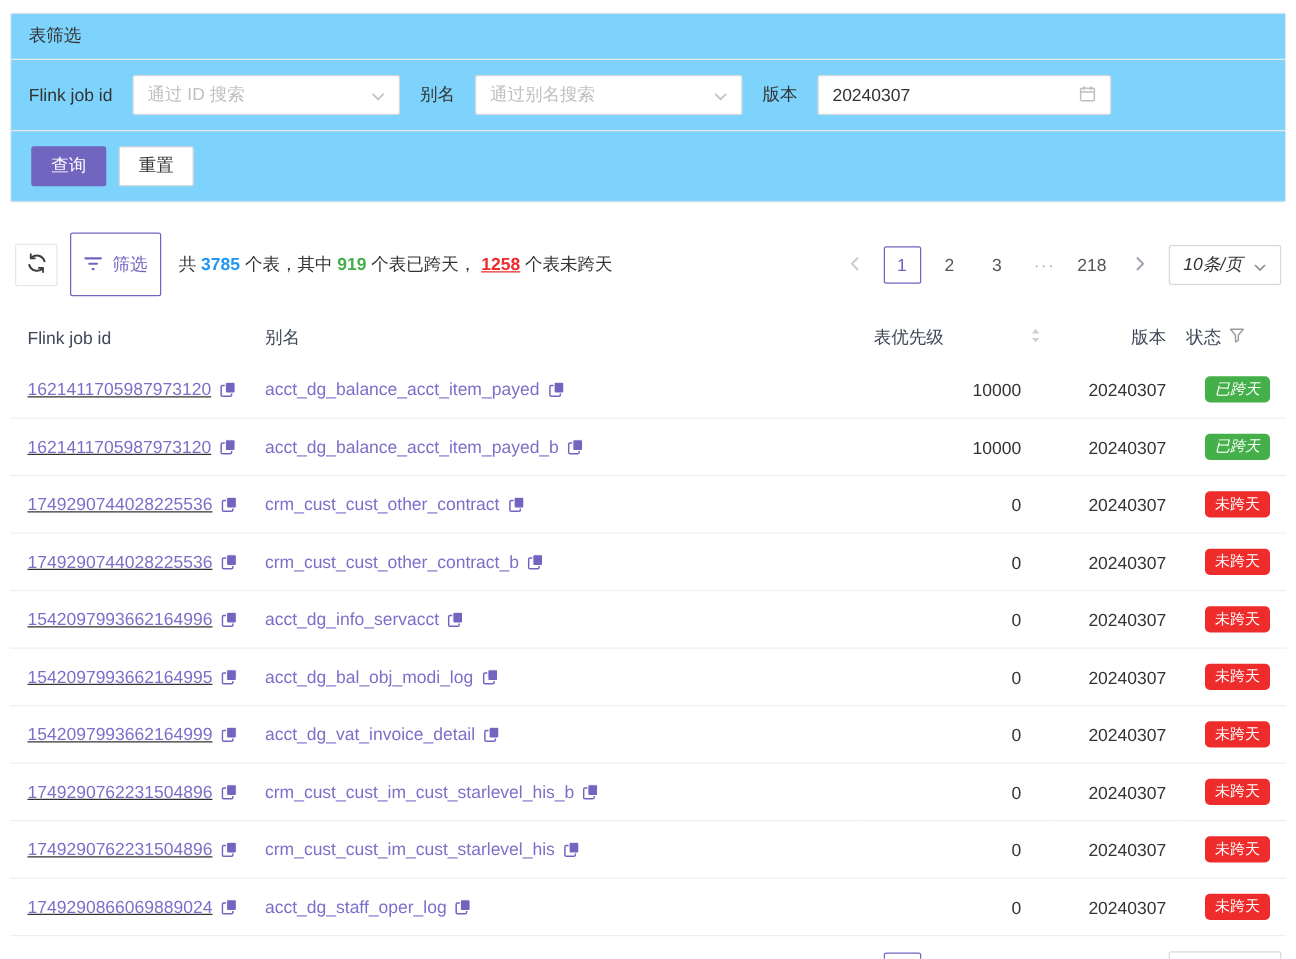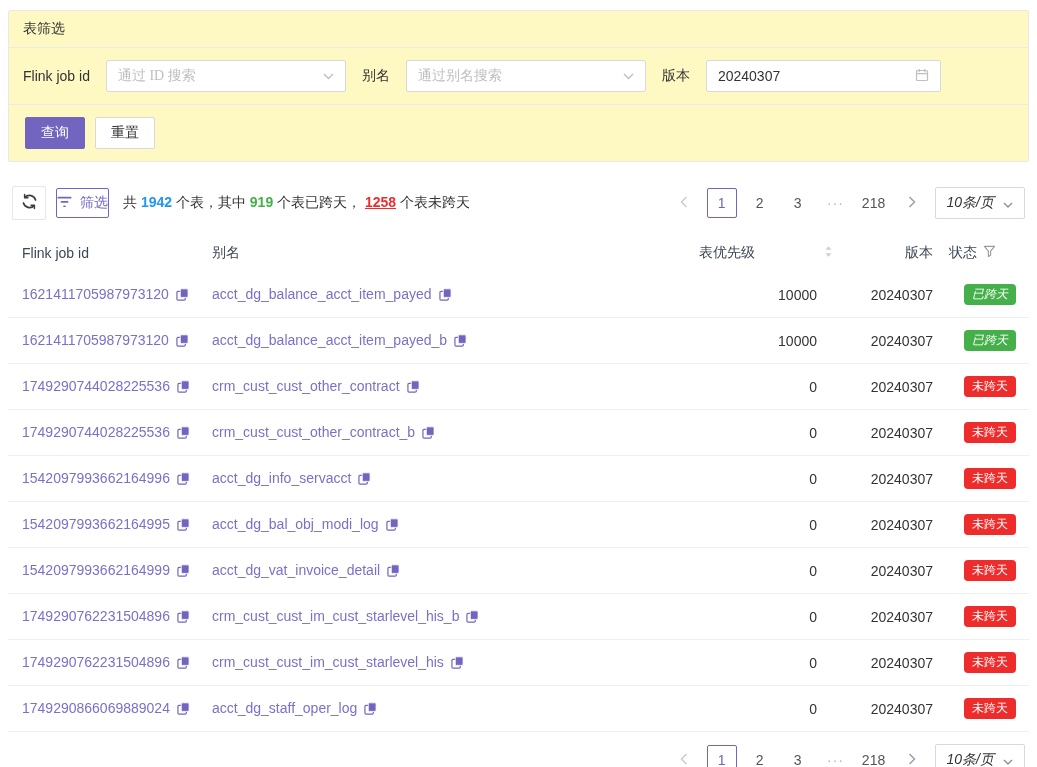--- a/index.html
+++ b/index.html
@@ -6,45 +6,45 @@
   html, body { width: 1037px; height: 767px; background: #fff; }
   body {
     font-family: "Liberation Sans", "DejaVu Sans", sans-serif;
     font-size: 14px;
     color: #333;
     overflow: hidden;
   }
   .page { padding: 10px 8px 0; }
 
   
-  .filter-card { border: 1px solid #e9e9e9; border-radius: 2px; background: #fef9c3; }
+  .filter-card { border: 1px solid #e9e9e9; border-radius: 2px; background: #7dd3fc; }
   .card-head { padding: 9px 14px; border-bottom: 1px solid #e9e9e9; color: #333; }
   .card-body { display: flex; align-items: center; padding: 12px 14px; border-bottom: 1px solid #e9e9e9; }
   .form-item { display: flex; align-items: center; margin-right: 16px; }
   .form-item label { margin-right: 16px; white-space: nowrap; color: #333; }
   .select, .date-input {
     height: 32px; border: 1px solid #d9d9d9; border-radius: 2px; background: #fff;
     display: flex; align-items: center; justify-content: space-between; padding: 0 11px;
     cursor: pointer;
   }
-  .select { width: 240px; font-family: Liberation Serif, serif; }
+  .select { width: 214px; }
   .date-input { width: 235px; }
   .placeholder { color: #bfbfbf; }
   .input-value { color: #333; }
   .card-footer { display: flex; justify-content: flex-start; gap: 10px; padding: 12px 16px; }
   .btn { height: 32px; padding: 0 15px; border-radius: 2px; font-size: 14px; cursor: pointer;
          font-family: "Liberation Sans", "DejaVu Sans", sans-serif; }
   .btn-primary { background: var(--primary); color: #fff; border: 1px solid var(--primary); }
   .btn-default { background: #fff; color: #333; border: 1px solid #d9d9d9; }
 
   
   .toolbar { display: flex; align-items: center; margin-top: 24px; padding: 0 4px; }
   .icon-btn { width: 34px; height: 34px; display: flex; align-items: center; justify-content: center;
               border: 1px solid #e7e7e7; border-radius: 2px; background: #fff; cursor: pointer; }
-  .filter-btn { margin-left: 10px; height: 30px; padding: 0 0; display: flex; align-items: center; gap: 8px;
+  .filter-btn { margin-left: 10px; height: 51px; padding: 0 10px; display: flex; align-items: center; gap: 8px;
                 border: 1px solid var(--primary); color: var(--primary); background: #fff;
                 border-radius: 2px; font-size: 14px; cursor: pointer;
                 font-family: "Liberation Sans", "DejaVu Sans", sans-serif; }
   .summary { margin-left: 14px; color: #333; white-space: nowrap; }
   .num { font-weight: 600; }
   .num-blue { color: var(--blue); }
   .num-green { color: var(--green); }
   .num-red { color: var(--red); text-decoration: underline; }
 
   
@@ -61,21 +61,21 @@
                border: 1px solid #d9d9d9; border-radius: 2px; background: #fff; cursor: pointer; color: #333; font-style: italic; }
 
   
   table { width: 100%; border-collapse: collapse; margin-top: 16px; table-layout: fixed; }
   th { font-weight: 500; color: #3e4757; text-align: left; padding: 8px 8px 10px; }
   th.col-id { padding-left: 14px; }
   th.col-priority .th-inner { display: flex; align-items: center; justify-content: space-between; gap: 7px; }
   th.col-version, td.col-version { text-align: right; }
   th.col-status .th-inner { display: flex; align-items: center; gap: 6px; padding-right: 6px; }
   td { padding: 12px 8px; border-bottom: 1px solid #efefef; height: 45px; }
-  td.col-id { padding-left: 14px; }
+  td.col-id { padding-left: 14px; text-decoration: underline; }
   td.col-priority { text-align: right; padding-right: 24px; }
   td.col-version { padding-right: 8px; }
   td.col-status { text-align: right; padding-right: 13px; }
   a.cell-link { color: var(--link); text-decoration: none; cursor: pointer; }
   .copy-icon { display: inline-block; margin-left: 7px; vertical-align: -2px; cursor: pointer; }
   .badge { display: inline-block; padding: 3px 8px; border-radius: 4px; color: #fff; font-size: 12px; line-height: 15px; }
   .badge.success { background: var(--green); font-style: italic; }
   .badge.error { background: var(--red); }
 
   .bottom-bar { display: flex; align-items: center; justify-content: flex-end; margin-top: 12px; padding: 0 4px; }
@@ -143,21 +143,21 @@
     <button class="filter-btn">
       <span>
         <svg width="15" height="12" viewBox="0 0 15 12" fill="#7265c0">
           <rect x="0.5" y="0.8" width="14" height="1.7" rx="0.85"></rect>
           <rect x="3.6" y="5.1" width="7.8" height="1.7" rx="0.85"></rect>
           <rect x="6.2" y="9.4" width="2.6" height="1.7" rx="0.85"></rect>
         </svg>
       </span>
       <span>筛选</span>
     </button>
-    <div class="summary"><span>共 </span><span class="num num-blue">1942</span><span> 个表，其中 </span><span class="num num-green">919</span><span> 个表已跨天， </span><span class="num num-red">1258</span><span> 个表未跨天</span></div>
+    <div class="summary"><span>共 </span><span class="num num-blue">3785</span><span> 个表，其中 </span><span class="num num-green">919</span><span> 个表已跨天， </span><span class="num num-red">1258</span><span> 个表未跨天</span></div>
     <div class="pager-zone">
       <div class="pagination">
           <button class="page-btn">
             <span><svg width="8" height="12" viewBox="0 0 8 12" fill="none" stroke="#cccccc" stroke-width="1.5">
                 <path d="M6.5 1L1.5 6l5 5"></path>
               </svg></span>
           </button>
           <button class="page-btn active">1</button>
           <button class="page-btn">2</button>
           <button class="page-btn">3</button>

